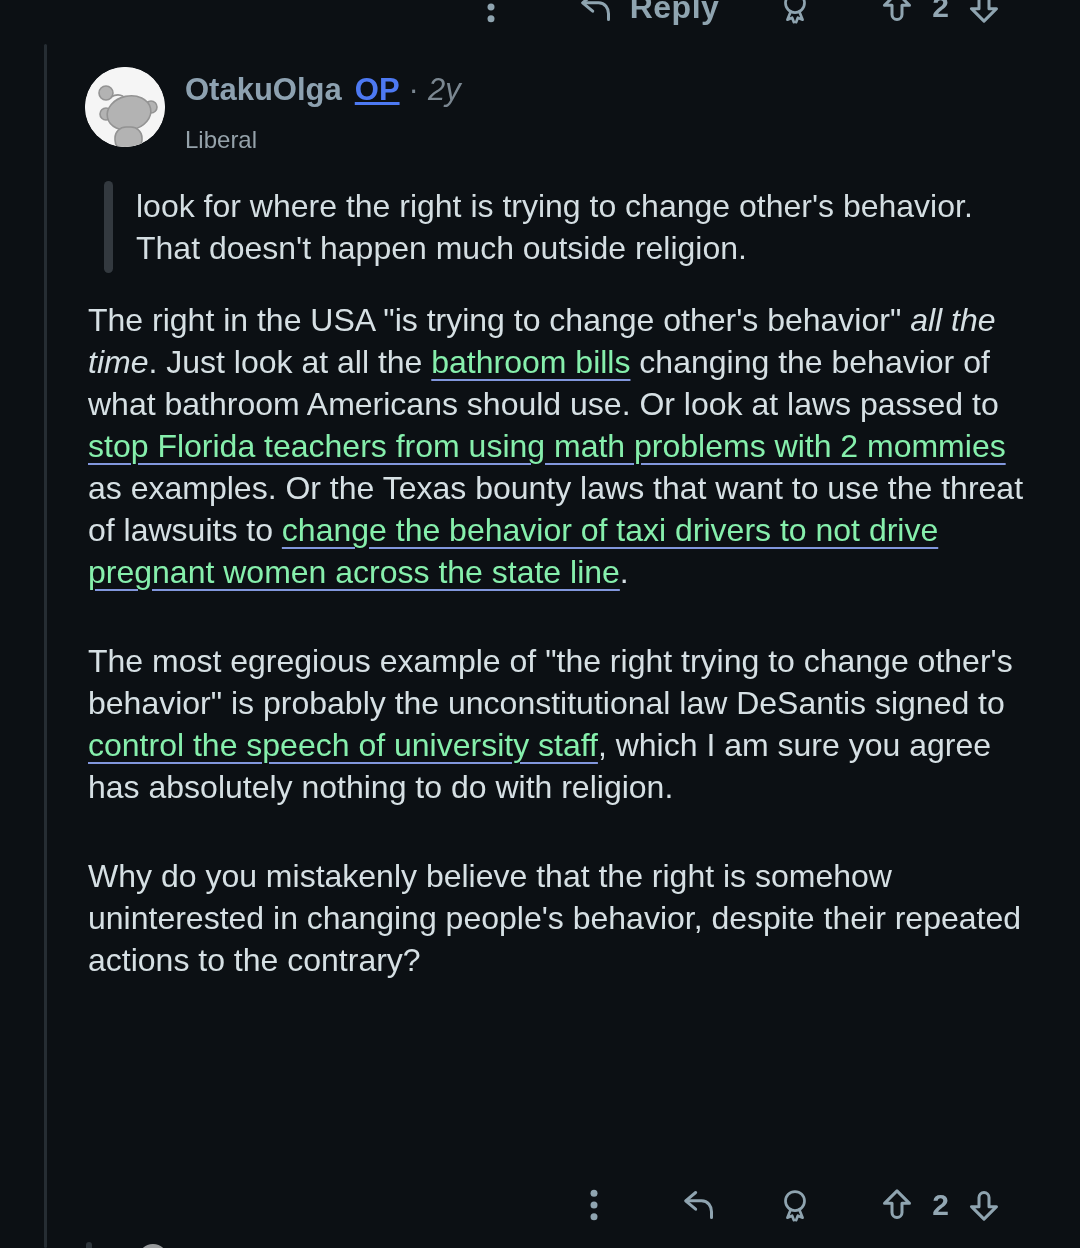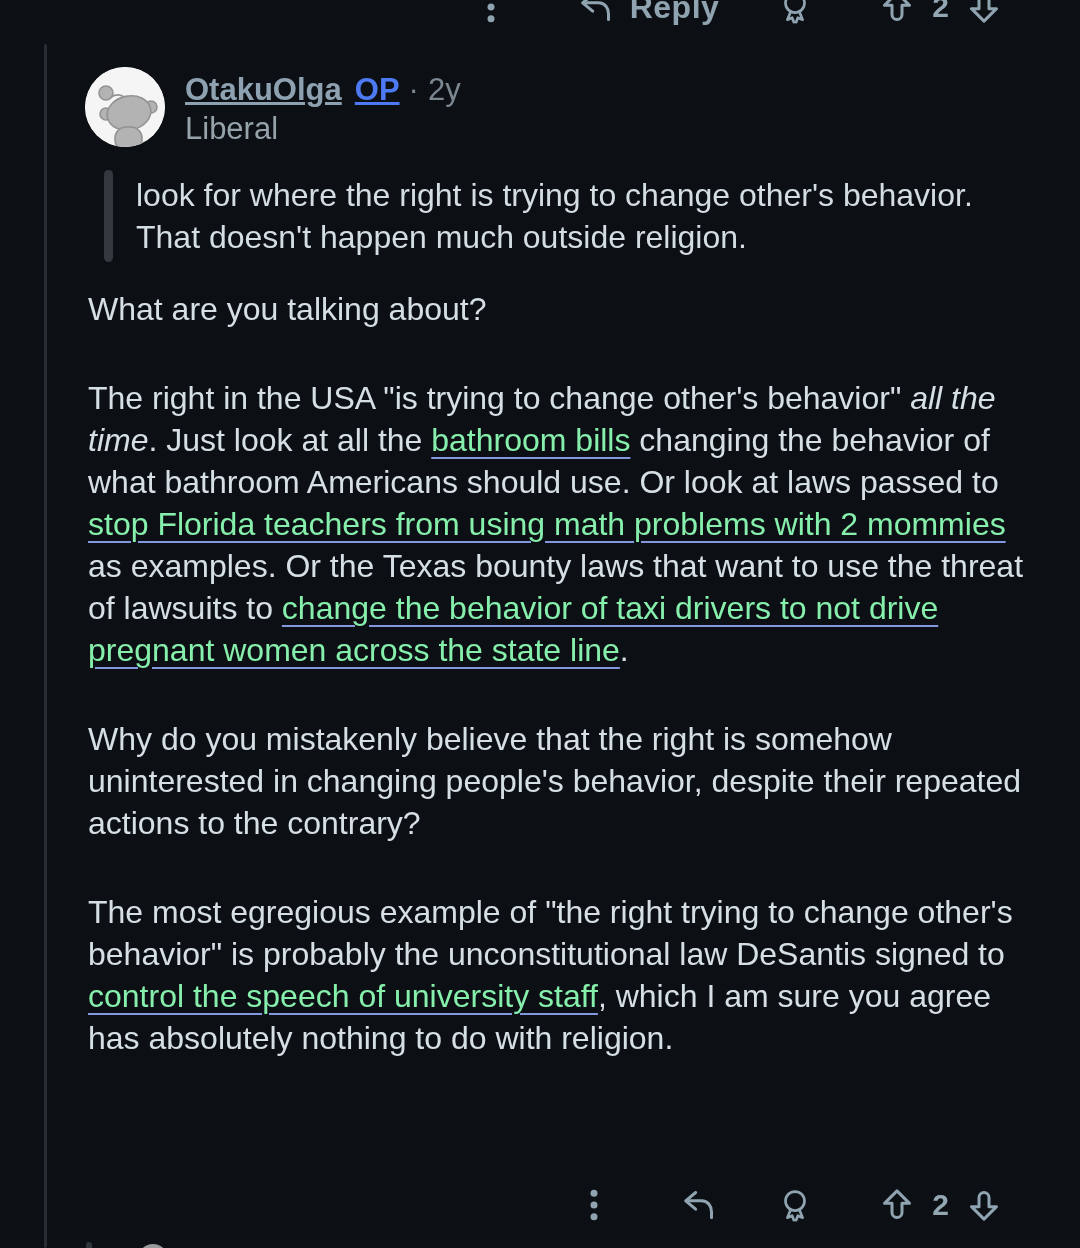--- a/index.html
+++ b/index.html
@@ -41,25 +41,25 @@
   .gap-c{width:62px;flex:0 0 auto;}
   
   .comment{position:absolute;left:88px;top:67px;width:952px;}
   .comment-header{display:flex;align-items:flex-start;margin-left:-3px;margin-bottom:21px;}
   .avatar{
     width:80px;height:80px;border-radius:50%;background:#f5f5f5;
     overflow:hidden;flex:0 0 auto;cursor:pointer;
   }
   .meta{margin-left:20px;padding-top:6px;}
   .meta-row{display:flex;align-items:baseline;font-size:31px;line-height:34px;}
-  .username{font-weight:bold;color:#8da1b0;text-decoration:underline;}
+  .username{font-weight:bold;color:#8da1b0;}
   .op-badge{font-weight:bold;color:#4d79f2;margin-left:13px;text-decoration:underline;}
   .meta-sep{color:#7b8791;margin:0 9px;}
-  .timestamp{color:#7b8791;}
-  .flair{font-size:31px;line-height:40px;color:#95a2aa;margin-top:2px;}
+  .timestamp{color:#7b8791;font-style:italic;}
+  .flair{font-size:24px;line-height:40px;color:#95a2aa;margin-top:13px;}
   
   blockquote{margin:0 16px 26px;padding:4px 0 4px 32px;position:relative;}
   .quote-bar{
     position:absolute;left:0;top:0;bottom:0;width:9px;border-radius:5px;background:#33393f;
   }
   .quote-text{font-size:32px;line-height:42px;color:#d4dee2;}
   
   .comment-body p{
     margin:0 0 47px;font-size:32px;line-height:42px;color:#d6e0e4;
   }
@@ -149,24 +149,23 @@
         <div class="flair">Liberal</div>
       </div>
     </div>
 
     <div class="comment-body">
       <blockquote>
         <span class="quote-bar"></span>
         <div class="quote-text">look for where the right is trying to change other's behavior. That doesn't happen much outside religion.</div>
       </blockquote>
 
-      <p><span>What are you talking about?</span></p>
       <p><span>The right in the USA "is trying to change other's behavior" </span><span class="italic">all the time</span><span>. Just look at all the </span><a class="link">bathroom bills</a><span> changing the behavior of what bathroom Americans should use. Or look at laws passed to </span><a class="link">stop Florida teachers from using math problems with 2 mommies</a><span> as examples. Or the Texas bounty laws that want to use the threat of lawsuits to </span><a class="link">change the behavior of taxi drivers to not drive pregnant women across the state line</a><span>.</span></p>
+      <p><span>The most egregious example of "the right trying to change other's behavior" is probably the unconstitutional law DeSantis signed to </span><a class="link">control the speech of university staff</a><span>, which I am sure you agree has absolutely nothing to do with religion.</span></p>
       <p><span>Why do you mistakenly believe that the right is somehow uninterested in changing people's behavior, despite their repeated actions to the contrary?</span></p>
-      <p><span>The most egregious example of "the right trying to change other's behavior" is probably the unconstitutional law DeSantis signed to </span><a class="link">control the speech of university staff</a><span>, which I am sure you agree has absolutely nothing to do with religion.</span></p>
     </div>
   </div>
 
   <div class="action-bar bottom">
     <button class="icon-btn">
       <svg width="40" height="40" viewBox="0 0 24 24" fill="currentColor">
         <circle cx="12" cy="5" r="2.1"></circle>
           <circle cx="12" cy="12" r="2.1"></circle>
           <circle cx="12" cy="19" r="2.1"></circle>
       </svg>

